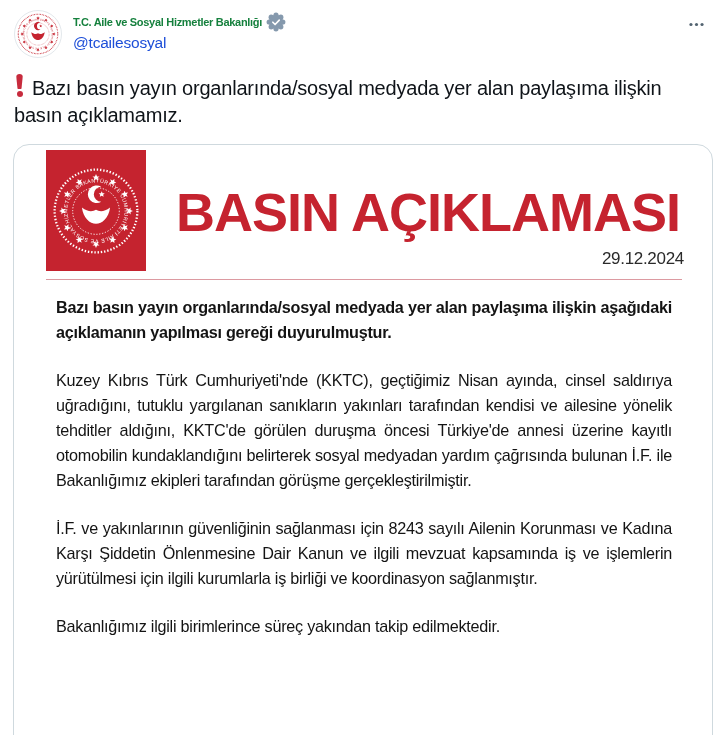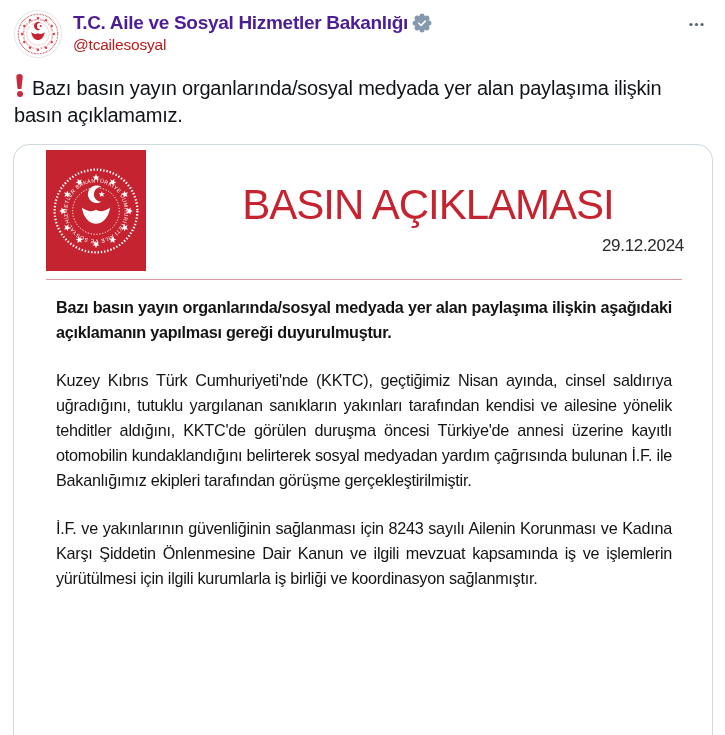--- a/index.html
+++ b/index.html
@@ -13,23 +13,23 @@
   
   .tweet-header { display:flex; align-items:flex-start; padding:10px 16px 0 14px; position:relative; }
   .avatar {
     width:48px; height:48px; border-radius:50%; background:#fff;
     border:1px solid #e3e8ec; display:flex; align-items:center; justify-content:center;
     color:#c5232f; flex:0 0 auto; cursor:pointer;
   }
   .avatar svg { width:42px; height:42px; }
   .author-block { margin-left:11px; padding-top:2px; }
   .name-row { display:flex; align-items:center; gap:4px; }
-  .author-name { font-size:19px; font-weight:bold; letter-spacing:-0.3px; color:#4c1d95; cursor:pointer; }
+  .author-name { font-size:11px; font-weight:bold; letter-spacing:-0.3px; color:#15803d; cursor:pointer; }
   .badge { width:20px; height:20px; flex:0 0 auto; }
-  .author-handle { font-size:15.5px; color:#b91c1c; letter-spacing:-0.2px; margin-top:2px; }
+  .author-handle { font-size:15.5px; color:#1d4ed8; letter-spacing:-0.2px; margin-top:2px; }
   .more-button { position:absolute; right:16px; top:14px; width:26px; height:20px; display:flex; align-items:center; justify-content:center; cursor:pointer; }
   .more-button svg { width:19px; height:19px; fill:#536471; }
 
   
   .tweet-text {
     margin:16px 16px 0 14px; font-size:20px; line-height:27px; color:#0f1419; letter-spacing:-0.2px;
   }
   .excl {
     display:inline-block; position:relative; width:11px; height:24px; margin-right:7px; vertical-align:-3px;
   }
@@ -49,24 +49,24 @@
     background:#fff; overflow:hidden; height:620px; cursor:pointer;
   }
   .banner { position:relative; height:127px; }
   .emblem-square {
     position:absolute; left:32px; top:5px; width:100px; height:121px;
     background:#c5232f; color:#ffffff; display:flex; align-items:center; justify-content:center;
   }
   .emblem-square svg { width:88px; height:88px; }
   .banner-title {
     position:absolute; left:140px; right:10px; top:36px; text-align:center;
-    font-size:42px; font-weight:normal; color:#c5232f; letter-spacing:-1px; white-space:nowrap;
+    font-size:54px; font-weight:bold; color:#c5232f; letter-spacing:-1px; white-space:nowrap;
   }
   .banner-date {
-    position:absolute; right:28px; bottom:16px; font-size:17px; color:#2a2a2a; letter-spacing:-0.3px;
+    position:absolute; right:28px; bottom:3px; font-size:17px; color:#2a2a2a; letter-spacing:-0.3px;
   }
   .banner-divider { margin:7px 30px 0 32px; border:none; border-top:1.5px solid #dc9aa1; }
 
   .pr-body {
     padding:15px 40px 0 42px; font-size:16.2px; line-height:25px; color:#141414;
     text-align:justify; letter-spacing:-0.25px;
   }
   .pr-body p { margin-bottom:23px; }
   .pr-body p.lead { font-weight:bold; }
 </style>
@@ -151,15 +151,16 @@
       </svg>
     </div>
     <div class="banner-title">BASIN AÇIKLAMASI</div>
     <div class="banner-date">29.12.2024</div>
   </div>
   <hr class="banner-divider">
   <div class="pr-body">
     <p class="lead">Bazı basın yayın organlarında/sosyal medyada yer alan paylaşıma ilişkin aşağıdaki açıklamanın yapılması gereği duyurulmuştur.</p>
     <p>Kuzey Kıbrıs Türk Cumhuriyeti'nde (KKTC), geçtiğimiz Nisan ayında, cinsel saldırıya uğradığını, tutuklu yargılanan sanıkların yakınları tarafından kendisi ve ailesine yönelik tehditler aldığını, KKTC'de görülen duruşma öncesi Türkiye'de annesi üzerine kayıtlı otomobilin kundaklandığını belirterek sosyal medyadan yardım çağrısında bulunan İ.F. ile Bakanlığımız ekipleri tarafından görüşme gerçekleştirilmiştir.</p>
     <p>İ.F. ve yakınlarının güvenliğinin sağlanması için 8243 sayılı Ailenin Korunması ve Kadına Karşı Şiddetin Önlenmesine Dair Kanun ve ilgili mevzuat kapsamında iş ve işlemlerin yürütülmesi için ilgili kurumlarla iş birliği ve koordinasyon sağlanmıştır.</p>
+    <p>Bakanlığımız ilgili birimlerince süreç yakından takip edilmektedir.</p>
 
   </div>
 </div>
 
 </body></html>

